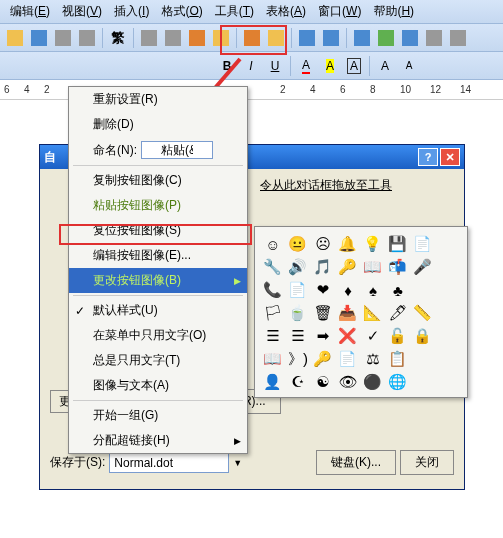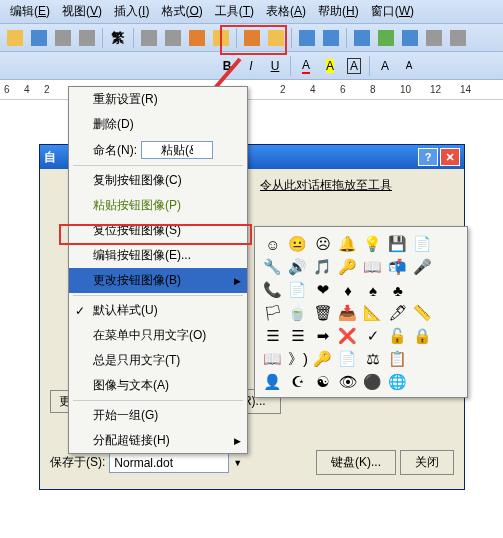--- a/index.html
+++ b/index.html
@@ -19,21 +19,21 @@
 .highlight-box2 { position: absolute; top: 224px; left: 59px; width: 193px; height: 21px; border: 2px solid #e03030; z-index: 100; pointer-events: none; }
 
 .arrow { position: absolute; top: 54px; left: 100px; z-index: 60; pointer-events: none; }
 
 .ruler-area { background: #fff; height: 20px; border-bottom: 1px solid #ccc; display: flex; align-items: center; padding-left: 40px; position: relative; }
 .ruler-num { position: absolute; font-size: 10px; color: #333; }
 
 .context-menu { position: absolute; top: 86px; left: 68px; width: 180px; background: #f5f5f2; border: 1px solid #888; box-shadow: 2px 2px 4px rgba(0,0,0,0.3); z-index: 80; }
 .cm-item { padding: 4px 8px 4px 24px; display: flex; align-items: center; position: relative; }
 .cm-item.disabled { color: #4d7c0f; }
-.cm-item.highlighted { background: #316ac5; color: #000000; }
+.cm-item.highlighted { background: #316ac5; color: #bef264; }
 .cm-item.has-arrow::after { content: "▶"; position: absolute; right: 6px; font-size: 9px; }
 .cm-sep { height: 1px; background: #ccc; margin: 2px 4px; }
 .cm-input { border: 1px solid #7a9ccf; padding: 1px 19px; width: 72px; font-size: 12px; margin-left: 4px; }
 
 .dialog { position: absolute; top: 144px; left: 39px; width: 426px; height: 346px; background: #ece9d8; border: 1px solid #0a246a; z-index: 40; }
 .dialog-title { background: linear-gradient(#3b8cf0, #1a5fc4); height: 24px; display: flex; align-items: center; padding: 0 4px; color: #fff; font-weight: bold; }
 .dialog-title-text { flex: 1; }
 .dialog-close { width: 20px; height: 18px; background: #e85040; color: #fff; display: flex; align-items: center; justify-content: center; border: 1px solid #fff; font-size: 11px; font-weight: bold; }
 .dialog-help { width: 20px; height: 18px; background: #5a9ae8; color: #fff; display: flex; align-items: center; justify-content: center; border: 1px solid #fff; margin-right: 2px; font-size: 11px; font-weight: bold; }
 
@@ -62,22 +62,22 @@
 </head>
 <body>
 
 <div class="menubar">
   <span class="menubar-item"><span>编辑</span>(<u>E</u>)</span>
   <span class="menubar-item"><span>视图</span>(<u>V</u>)</span>
   <span class="menubar-item"><span>插入</span>(<u>I</u>)</span>
   <span class="menubar-item"><span>格式</span>(<u>O</u>)</span>
   <span class="menubar-item"><span>工具</span>(<u>T</u>)</span>
   <span class="menubar-item"><span>表格</span>(<u>A</u>)</span>
+  <span class="menubar-item"><span>窗口</span>(<u>W</u>)</span>
   <span class="menubar-item"><span>帮助</span>(<u>H</u>)</span>
-  <span class="menubar-item"><span>窗口</span>(<u>W</u>)</span>
 </div>
 
 <div class="toolbar">
   <div class="tb-btn">
       <span class="ic ic-yellow"></span>
     </div>
   <div class="tb-btn">
       <span class="ic ic-blue"></span>
     </div>
   <div class="tb-btn">

